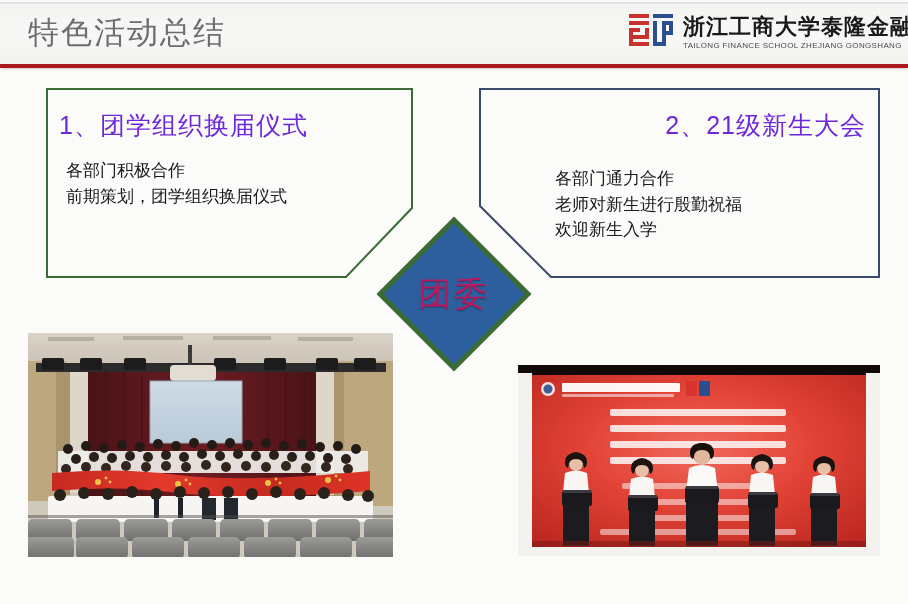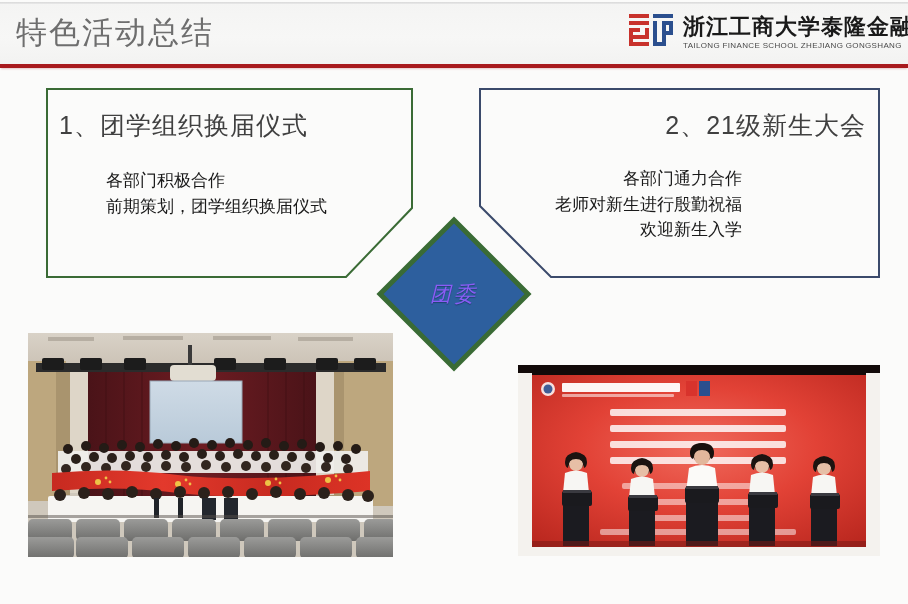--- a/index.html
+++ b/index.html
@@ -24,21 +24,21 @@
   .header-band {
     position: absolute; left: 0; top: 4px; width: 908px; height: 61px;
     background: linear-gradient(to bottom, #f4f4f3 0%, #f7f7f6 55%, #f2f2f1 100%);
   }
   .header-rule {
     position: absolute; left: 0; top: 64px; width: 908px; height: 4px;
     background: #a81a1e;
     box-shadow: 0 2px 2px -1px rgba(168,26,30,0.25);
   }
   .page-title {
-    position: absolute; left: 16px; top: 11px;
+    position: absolute; left: 28px; top: 11px;
     font-size: 31px; line-height: 44px;
     font-weight: 500;
     color: #6e6e6e;
     letter-spacing: 2px;
     white-space: nowrap;
   }
 
   
   .logo-block {
     position: absolute; left: 628px; top: 11px;
@@ -65,47 +65,46 @@
   }
   .box-svg { position: absolute; left: 0; top: 0; }
   .box-inner { position: absolute; left: 0; top: 0; width: 100%; height: 100%; }
 
   .box-left  { left: 46px;  top: 88px; width: 367px; height: 190px; }
   .box-right { left: 479px; top: 88px; width: 401px; height: 190px; }
 
   .box-heading {
     position: absolute;
     font-size: 25px; line-height: 34px;
-    color: #404040; font-weight: 500;
+    color: #6d28d9; font-weight: 500;
     white-space: nowrap;
   }
   .box-left .box-heading  { left: 13px; top: 20px; letter-spacing: 1px; }
   .box-right .box-heading { left: 0; right: 14px; top: 20px; text-align: right; letter-spacing: 1px; }
 
   .box-lines {
     position: absolute;
     font-size: 17px; line-height: 25.5px;
     color: #1a1a1a;
     white-space: nowrap;
   }
-  .box-left .box-lines  { left: 20px; top: 80px; margin-left: 40px; }
-  .box-right .box-lines { left: 76px; top: 78px; text-align: right; }
+  .box-left .box-lines  { left: 20px; top: 70px; }
+  .box-right .box-lines { left: 76px; top: 78px; }
 
   
   .diamond {
     position: absolute; left: 376px; top: 216px;
     width: 156px; height: 156px;
   }
   .diamond-label {
     position: absolute; left: 0; top: 0; width: 156px; height: 156px;
     display: flex; align-items: center; justify-content: center;
-    color: #8b5cf6; font-size: 21px; letter-spacing: 3px;
+    color: #be185d; font-size: 33px; letter-spacing: 3px;
     text-shadow: 0 1px 1px rgba(0,0,0,0.3);
     pointer-events: none;
-    font-style: italic;
   }
 
   
   .photo {
     position: absolute;
     overflow: hidden;
     background: #2a2a2a;
   }
   .photo-left  { left: 28px;  top: 333px; width: 365px; height: 224px; }
   .photo-right { left: 518px; top: 365px; width: 362px; height: 191px; }

